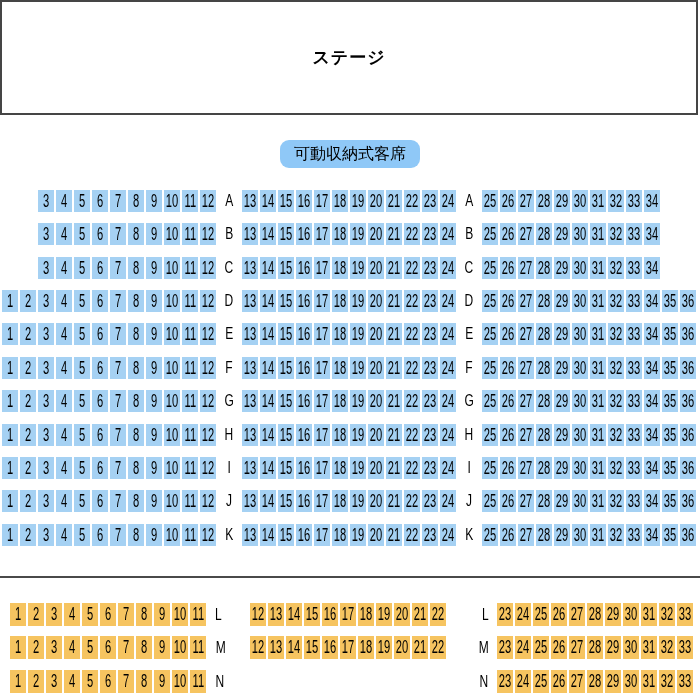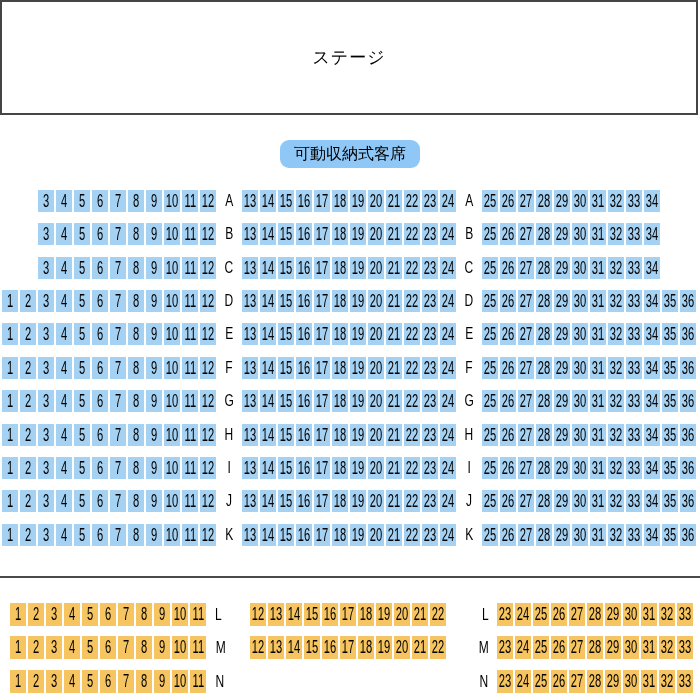--- a/index.html
+++ b/index.html
@@ -3,21 +3,21 @@
 <meta charset="utf-8">
 <style>
   html,body{margin:0;padding:0;background:#ffffff;}
   body{font-family:"Liberation Sans","DejaVu Sans",sans-serif;color:#000;}
   .canvas{position:relative;width:700px;height:700px;background:#fff;overflow:hidden;}
 
   
   .stage{position:absolute;left:0;top:0;width:694px;height:111px;
          border:2px solid #454545;background:#fff;
          display:flex;align-items:center;justify-content:center;}
-  .stage span{font-size:17px;letter-spacing:1px;}
+  .stage span{font-size:17px;letter-spacing:1px;font-weight:bold;}
 
   
   .section-label{position:absolute;top:140px;left:50%;transform:translateX(-50%);
          height:28px;padding:0 14px;border-radius:9px;background:#8FC8F7;
          display:flex;align-items:center;justify-content:center;}
   .section-label span{font-size:16px;}
 
   
   .seat-row{position:absolute;display:flex;align-items:stretch;}
   .cell{display:flex;column-gap:2px;align-items:stretch;}

